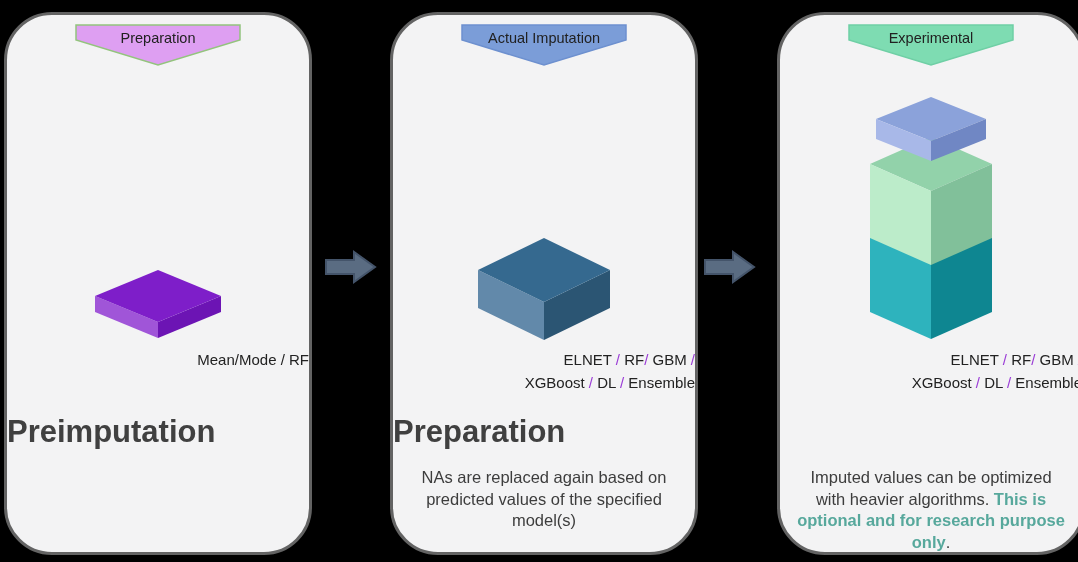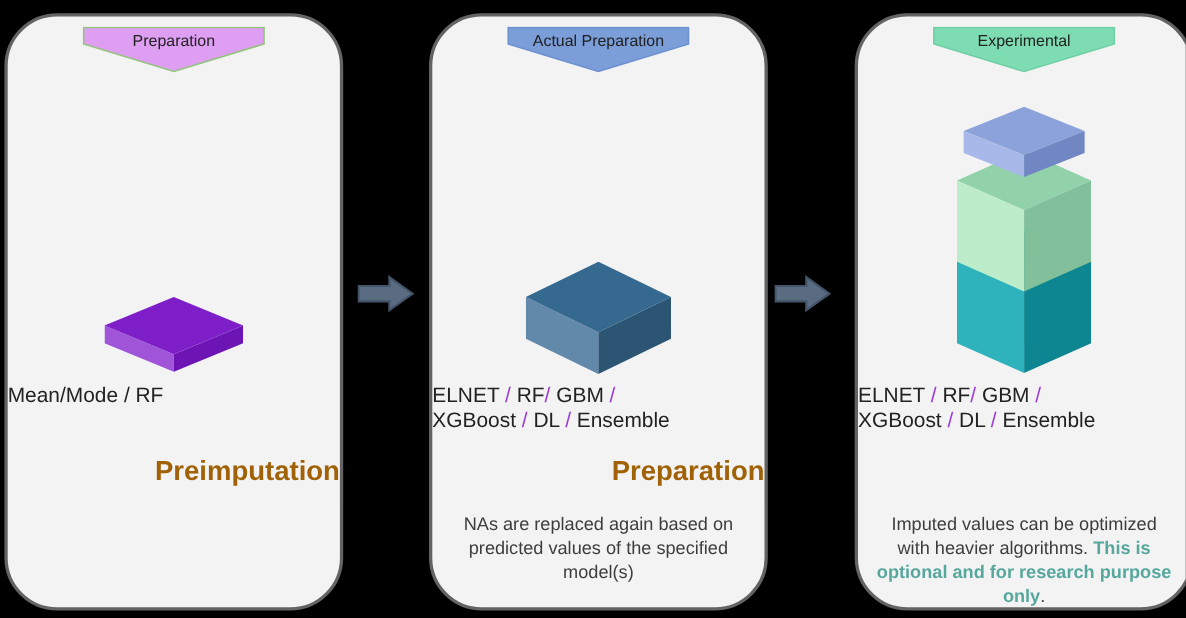--- a/index.html
+++ b/index.html
@@ -58,36 +58,36 @@
   }
   .icon-area-1 { top: 255px; }
   .icon-area-2 { top: 223px; }
   .icon-area-3 { top: 82px; }
 
   .models {
     position: absolute;
     top: 333px;
     left: 0;
     width: 100%;
-    text-align: left;
-    font-size: 19px;
+    text-align: right;
+    font-size: 15px;
     line-height: 23px;
     color: #222222;
   }
 
   .title {
     position: absolute;
     top: 399px;
     left: 0;
     width: 100%;
     margin: 0;
-    text-align: right;
-    font-size: 25px;
+    text-align: left;
+    font-size: 31px;
     font-weight: bold;
-    color: #a16207;
+    color: #404040;
   }
 
   .desc {
     position: absolute;
     top: 452px;
     left: 50%;
     transform: translateX(-50%);
     width: 272px;
     margin: 0;
     text-align: center;
@@ -135,21 +135,21 @@
 
   <svg class="arrow arrow-1" viewBox="0 0 52 34">
     <polygon points="1,10 29,10 29,2 50,17 29,32 29,24 1,24" stroke-width="2" fill="#5a6c82" stroke="#44546a"></polygon>
   </svg>
 
   <section class="panel panel-2">
     <div class="banner">
       <svg width="166" height="42" viewBox="0 0 166 42">
         <polygon points="1,1 165,1 165,16 83,41 1,16" stroke-width="1.5" fill="#7b9dd8" stroke="#6d90cf"></polygon>
       </svg>
-      <div class="banner-label">Actual Preparation</div>
+      <div class="banner-label">Actual Imputation</div>
     </div>
 
     <div class="icon-area icon-area-2">
       <svg width="132" height="104" viewBox="0 0 132 104">
         <polygon points="0,32 66,64 66,102 0,70" fill="#6289aa"></polygon>
         <polygon points="132,32 66,64 66,102 132,70" fill="#2b5573"></polygon>
         <polygon points="66,0 132,32 66,64 0,32" fill="#35698f"></polygon>
       </svg>
     </div>
 

